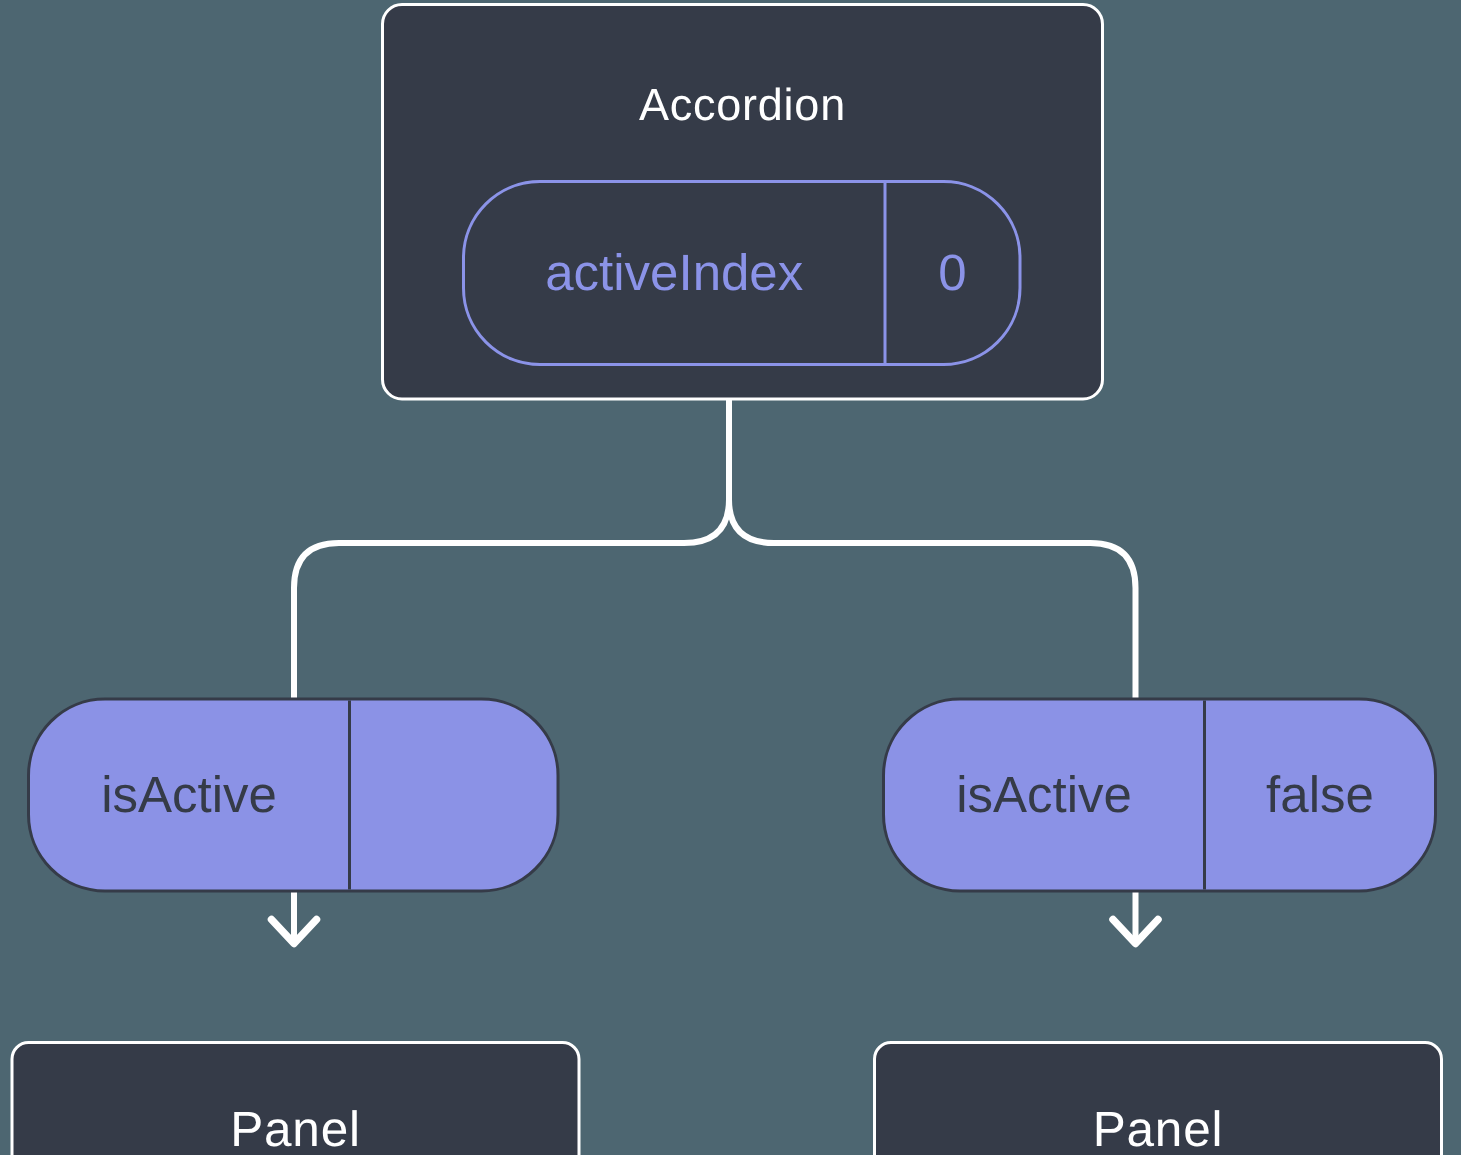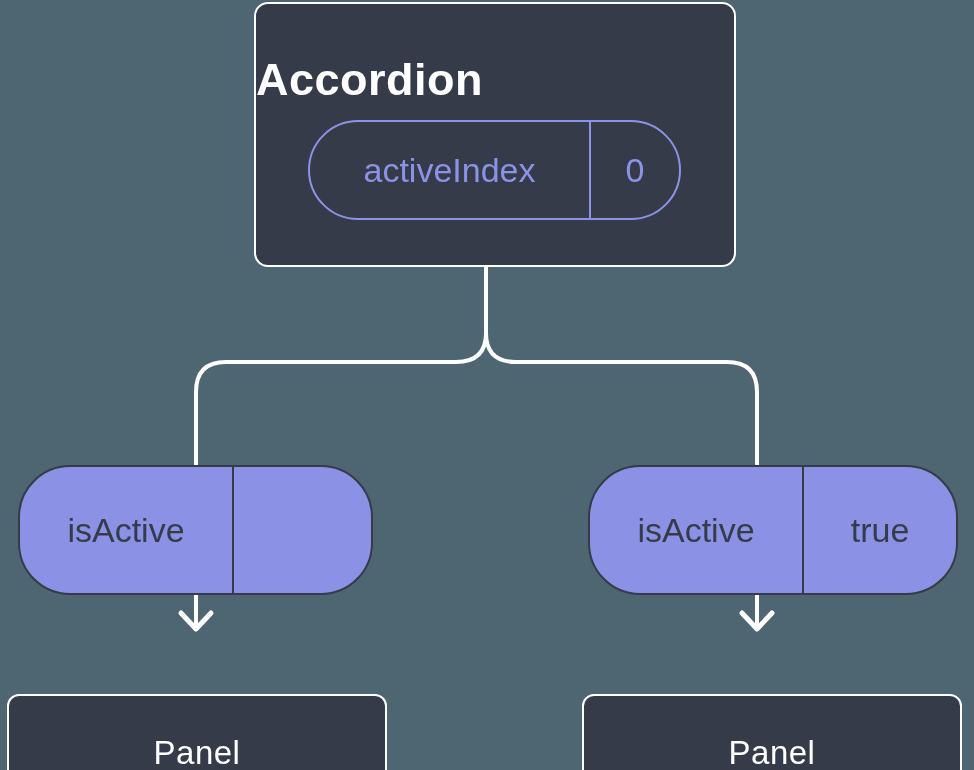--- a/index.html
+++ b/index.html
@@ -44,30 +44,31 @@
     border: 2.5px solid var(--node-border, #ffffff);
     border-radius: 14px;
     box-sizing: border-box;
     color: var(--node-text, #ffffff);
   }
   .root-box { left: 254px; top: 2px; width: 482px; height: 265px; }
   .root-title {
     position: absolute;
     left: 0; top: 50px;
     width: 100%;
-    font-size: 45px;
-    font-weight: 700;
+    text-align: center;
+    font-size: 30px;
+    font-weight: 400;
     letter-spacing: 0.5px;
   }
 
   
   .state-pill {
     position: absolute;
     left: 52px; top: 116px;
-    width: 373px; height: 100px;
+    width: 373px; height: 124px;
     border: 2px solid var(--accent-purple, #8b93e8);
     border-radius: 52px;
     box-sizing: border-box;
     display: flex;
     align-items: stretch;
     color: var(--accent-purple, #8b93e8);
     font-size: 34px;
   }
   .state-pill .seg-key {
     width: 279px;
@@ -159,21 +160,21 @@
   </div>
 
   <div class="prop-pill prop-pill-left">
     <div class="seg-key">isActive</div>
     <div class="pill-divider-dark"></div>
   </div>
 
   <div class="prop-pill prop-pill-right">
     <div class="seg-key">isActive</div>
     <div class="pill-divider-dark"></div>
-    <div class="seg-val">true</div>
+    <div class="seg-val">false</div>
   </div>
 
   <div class="panel-box panel-left">
     <span>Panel</span>
   </div>
   <div class="panel-box panel-right">
     <span>Panel</span>
   </div>
 
 </div>

